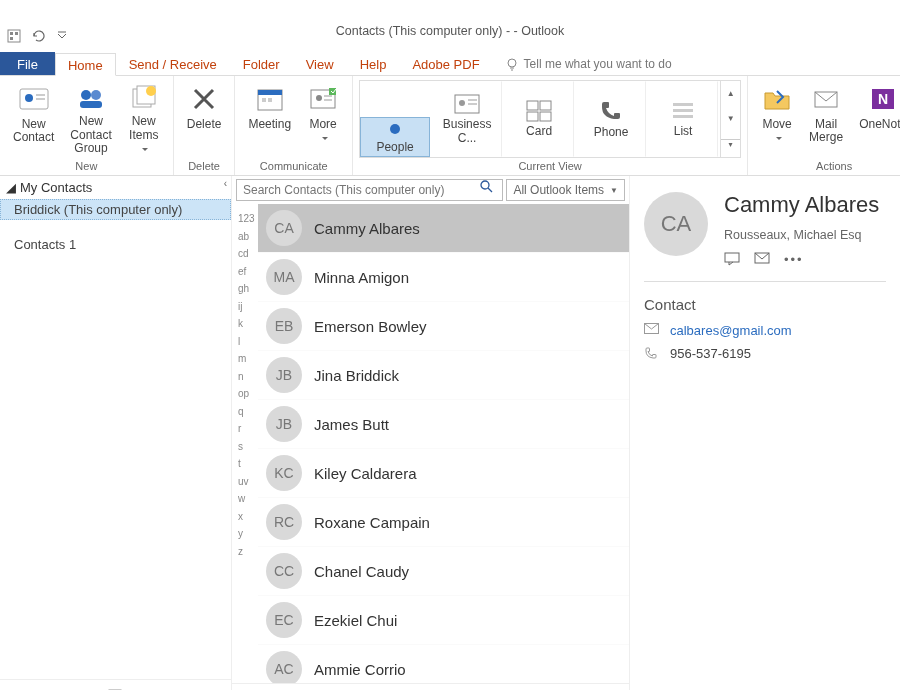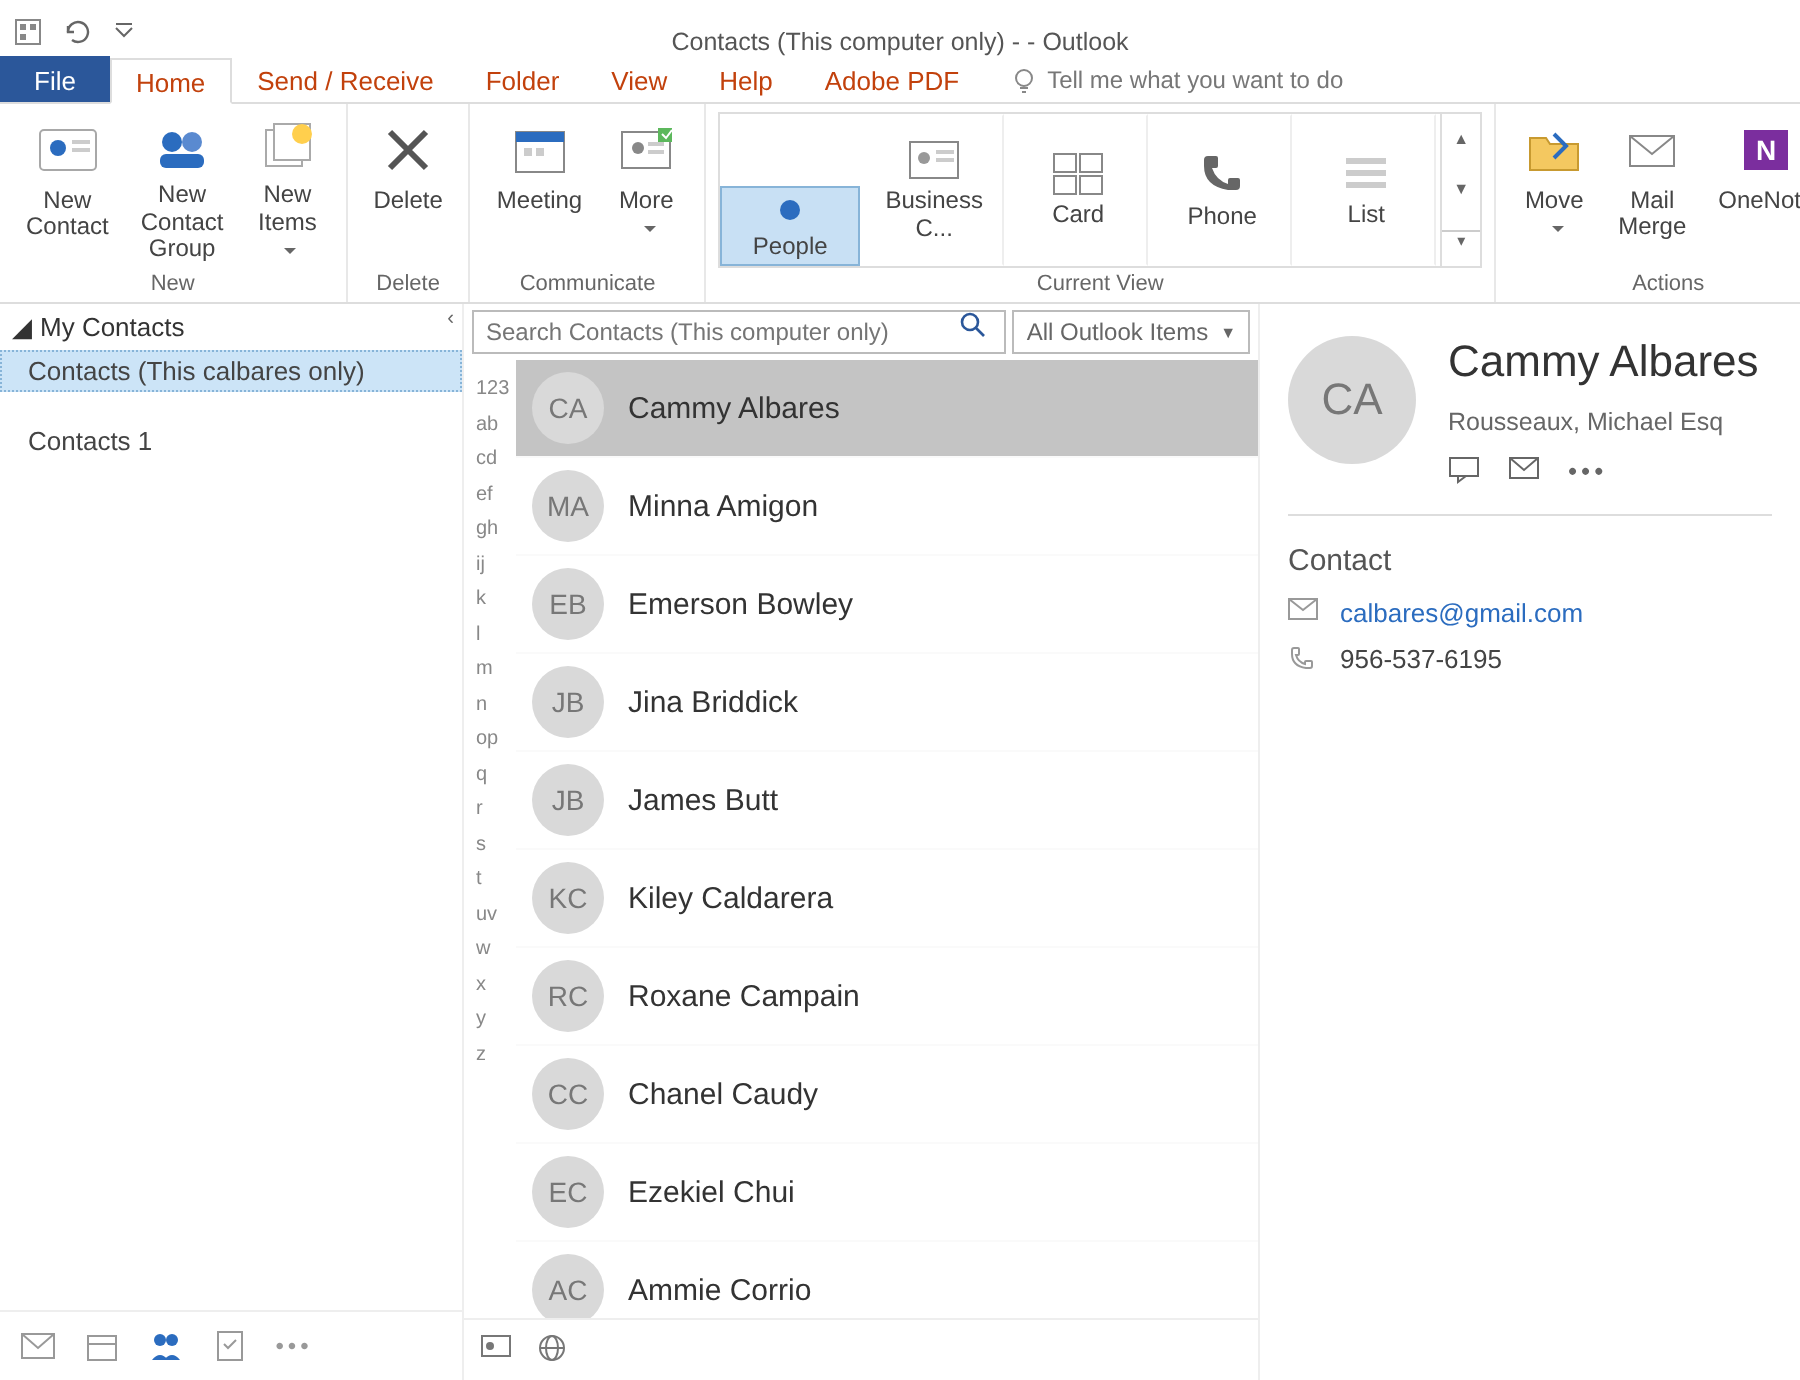--- a/index.html
+++ b/index.html
@@ -1,18 +1,18 @@
 <!DOCTYPE html>
 <html><head>
 <meta charset="utf-8">
 <style>
   * { box-sizing: border-box; margin: 0; padding: 0; }
   body { font-family: "Segoe UI", Arial, sans-serif; font-size: 12px; color: #444; background: #fff; width: 900px; height: 690px; overflow: hidden; }
   
-  .titlebar { height: 28px; display: flex; align-items: flex-end; background: #fff; position: relative; }
+  .titlebar { height: 28px; display: flex; align-items: flex-start; background: #fff; position: relative; margin-top: 24px; }
   .qat { display: flex; gap: 4px; padding: 2px 4px; align-items: center; }
   .qat-btn { width: 20px; height: 20px; display: flex; align-items: center; justify-content: center; cursor: pointer; }
   .title-text { position: absolute; left: 50%; transform: translateX(-50%); font-size: 12.5px; color: #555; }
 
   .tabs { display: flex; height: 24px; border-bottom: 1px solid #ddd; }
   .tab { padding: 4px 12px; font-size: 13px; color: #c2410c; cursor: pointer; border: 1px solid transparent; }
   .tab.file { background: #2b579a; color: #fff; padding: 4px 16px; }
   .tab.active { border: 1px solid #ddd; border-bottom-color: #fff; background: #fff; position: relative; top: 1px; }
   .tellme { display: flex; align-items: center; gap: 5px; color: #777; margin-left: 12px; }
 
@@ -296,21 +296,21 @@
 </div>
 
 <div class="workspace">
 
   <div class="sidebar">
     <div class="collapse-handle">‹</div>
     <div class="tree-header">
       <span>◢</span>
       <span>My Contacts</span>
     </div>
-    <div class="tree-item sel">Contacts (This calbares only)</div>
+    <div class="tree-item sel">Briddick (This computer only)</div>
     <div style="height:14px"></div>
     <div class="tree-item">Contacts 1</div>
     <div class="nav-icons">
       <div class="ni">
           <svg width="18" height="14">
             <rect x="1" y="1" width="16" height="12" fill="none" stroke="currentColor"></rect>
             <path d="M1 1 L9 8 L17 1" fill="none" stroke="currentColor"></path>
           </svg>
         </div>
       <div class="ni">

